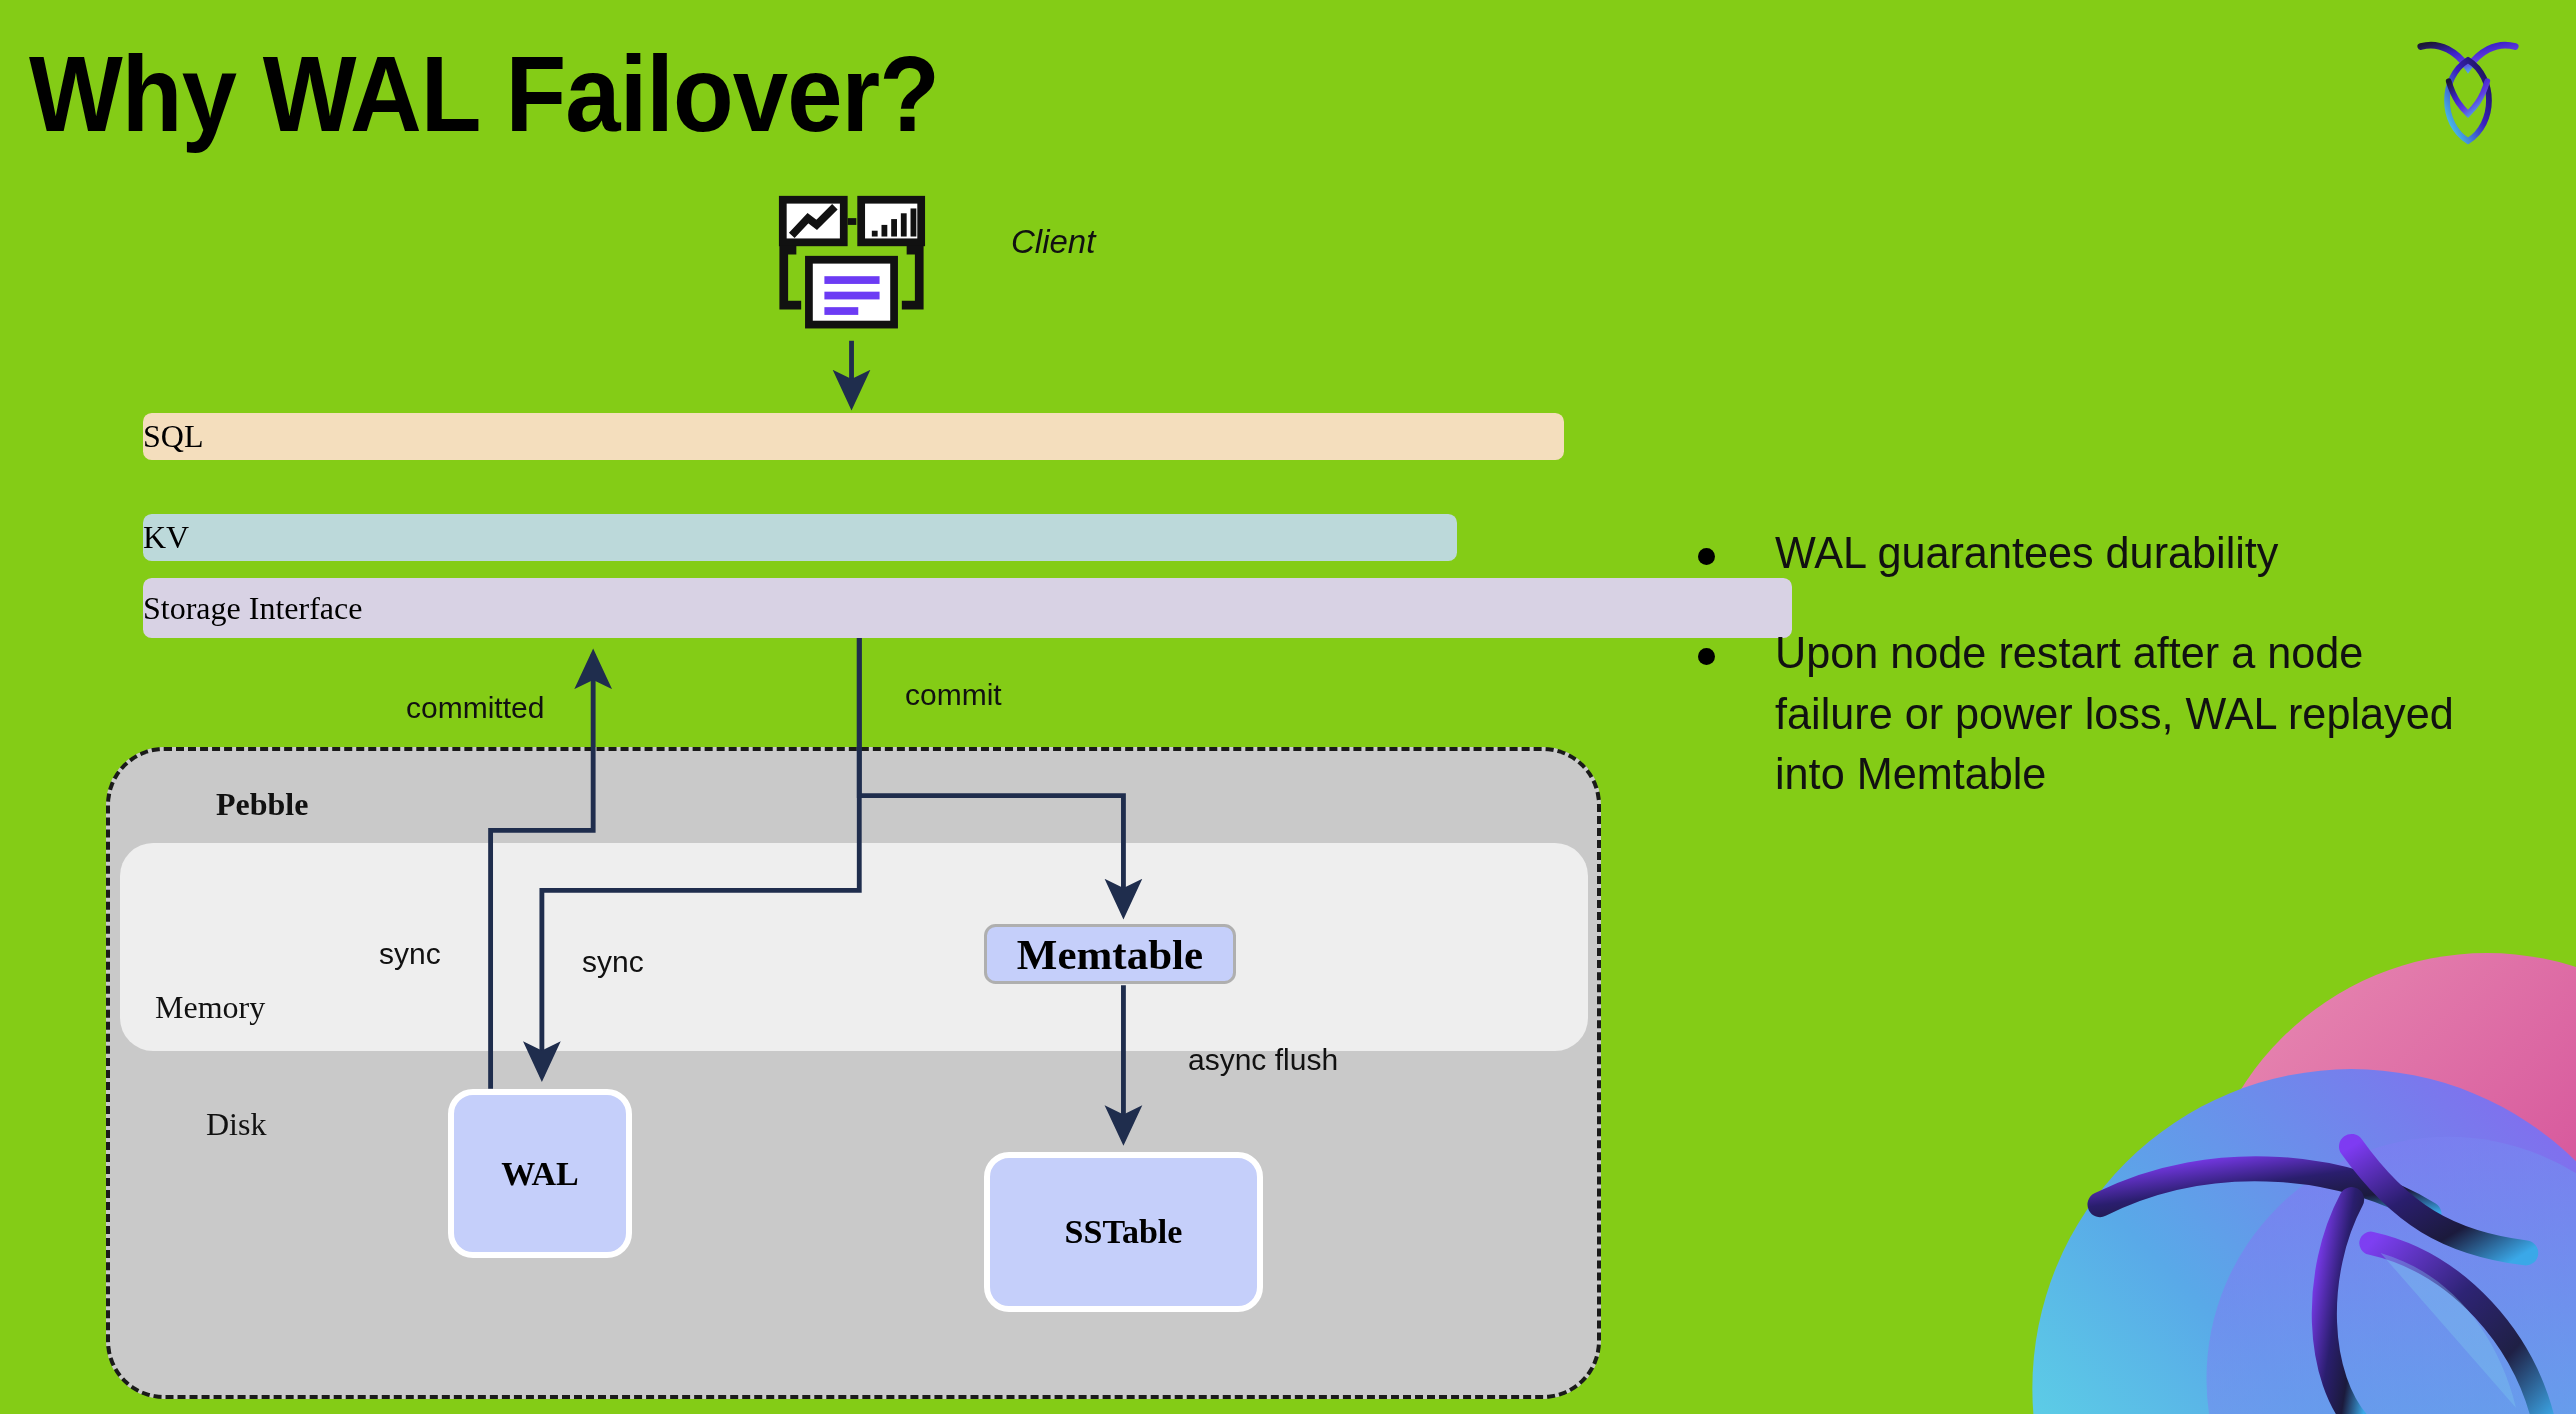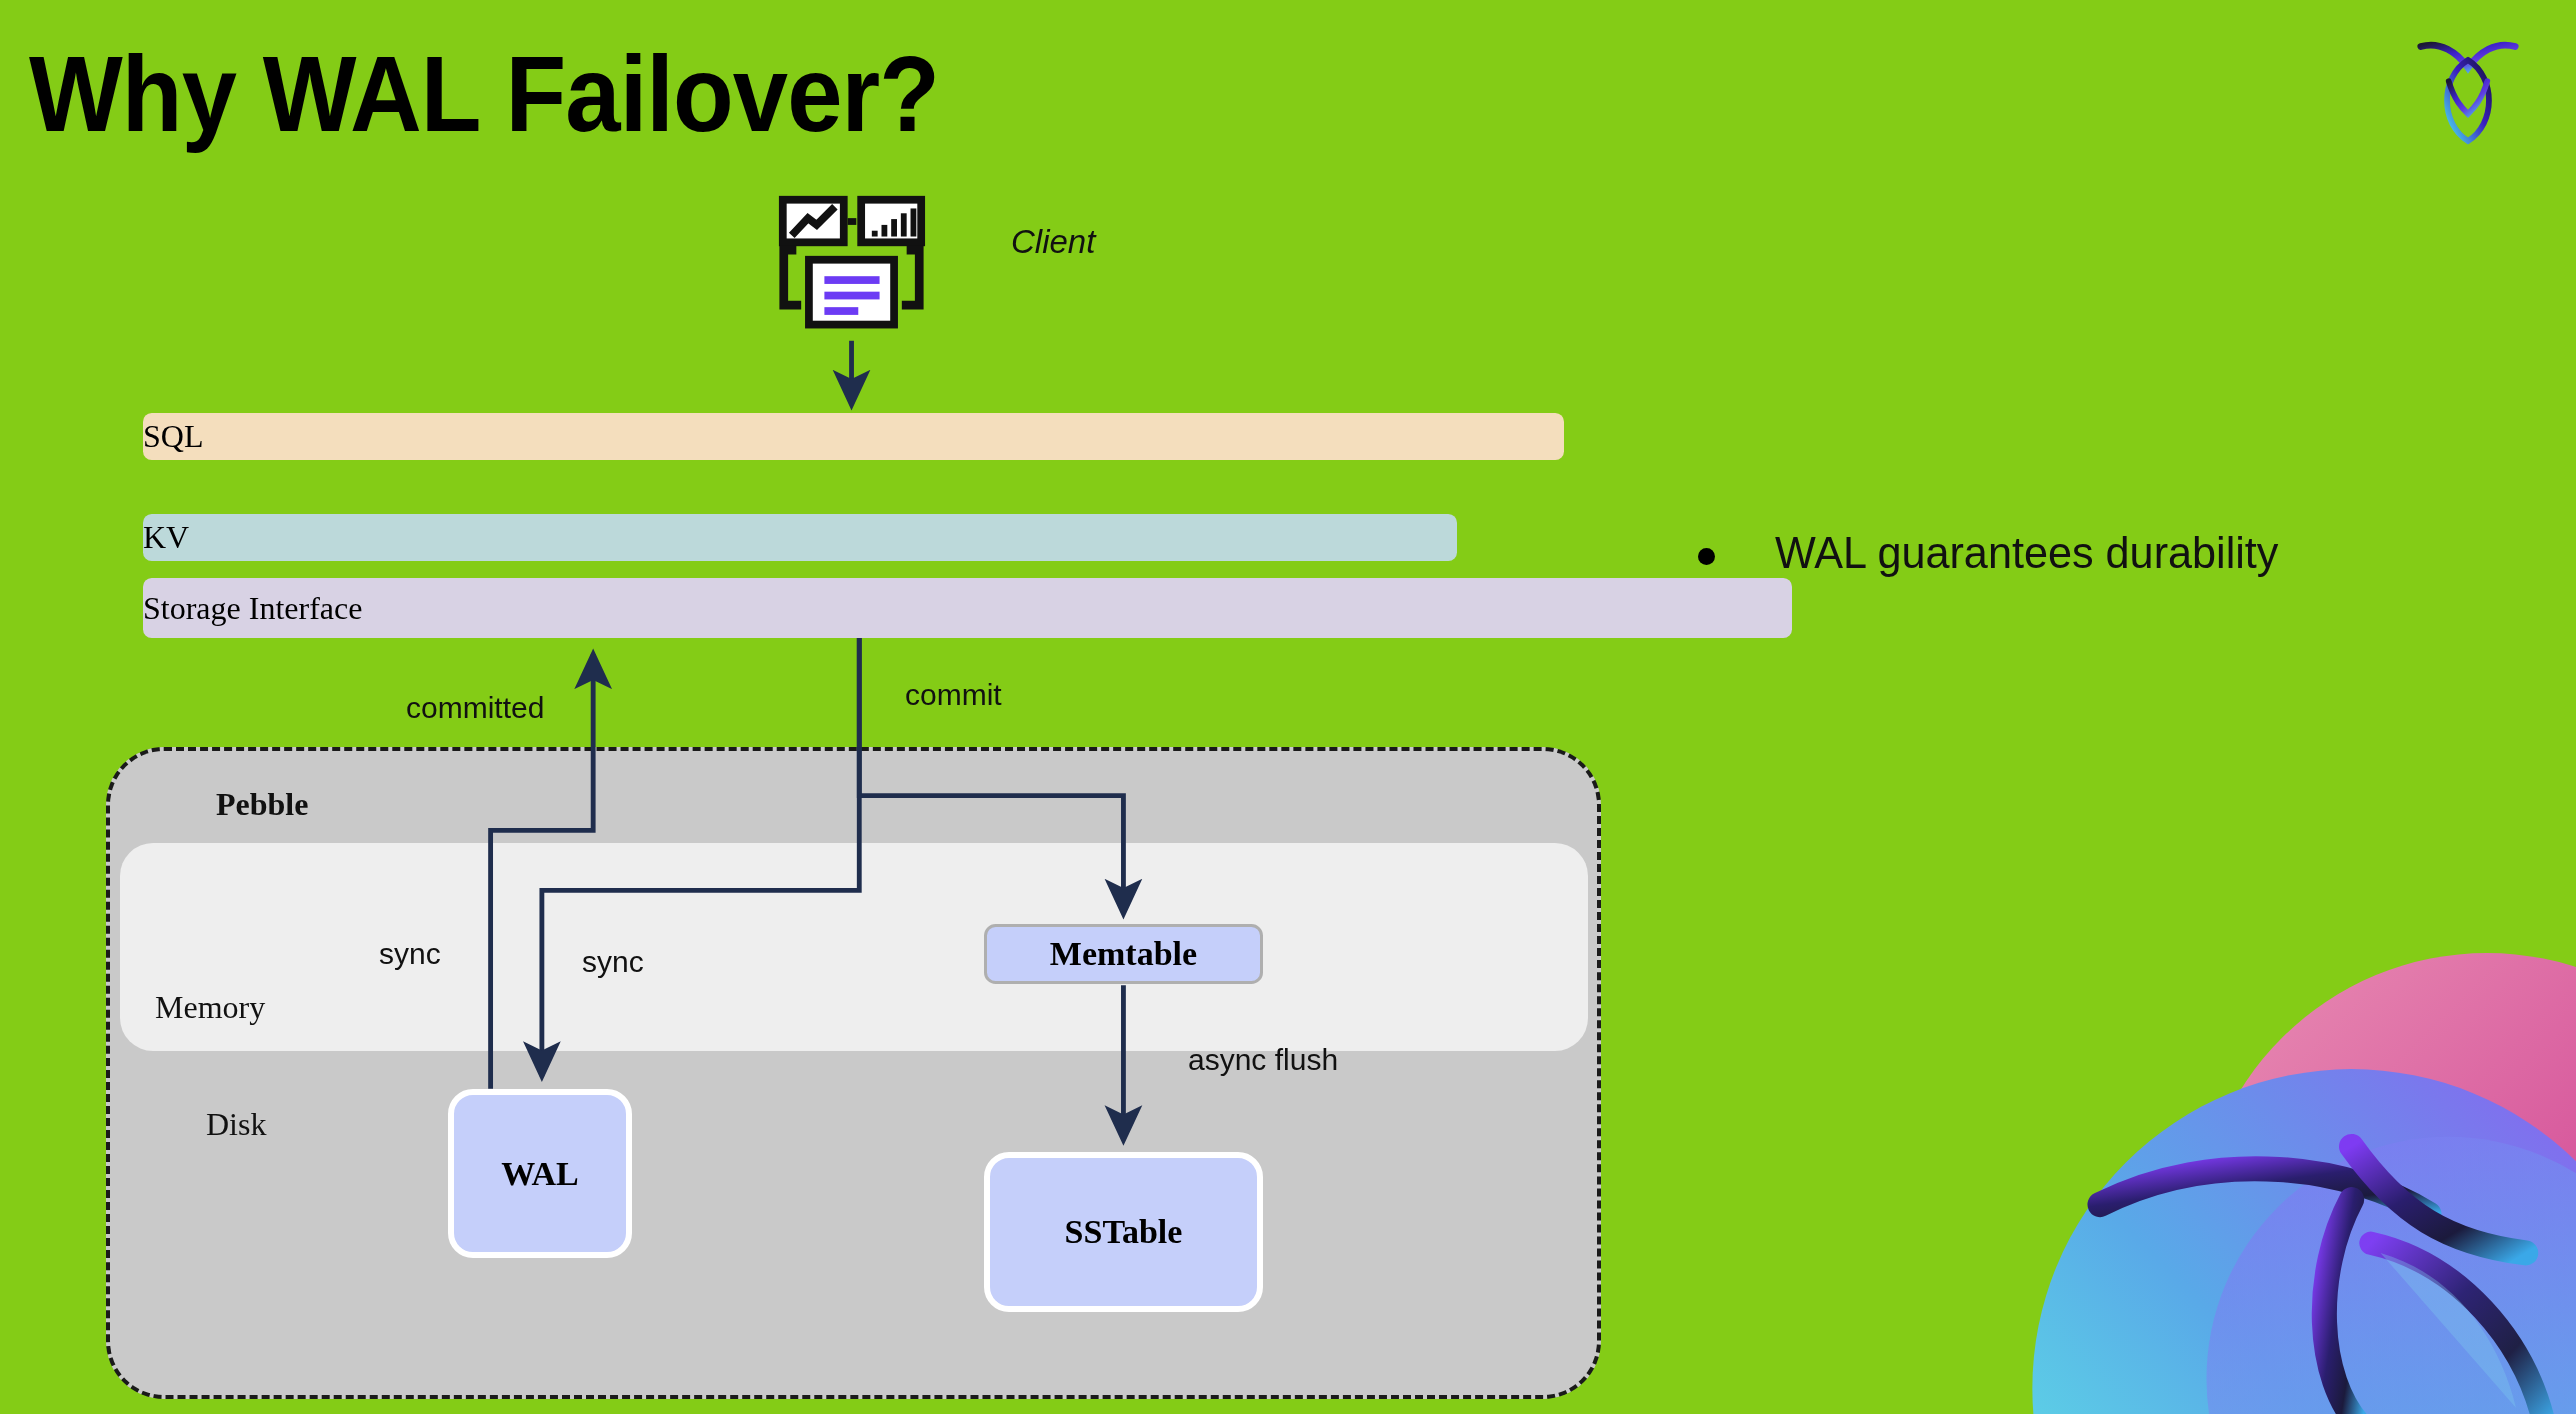--- a/index.html
+++ b/index.html
@@ -65,22 +65,22 @@
   #disk-label{left:206px;top:1106px;}
 
   
   .node-box{
     position:absolute;display:flex;align-items:center;justify-content:center;
     background:#C5CFFA;
     font-family:"Liberation Serif", serif;font-weight:700;color:#000;
     box-sizing:border-box;
   }
   #node-memtable{
-    left:984px;top:924px;width:279px;height:60px;border-radius:11.6px;
-    border:3.9px solid #AFAFAF;font-size:34px;
+    left:984px;top:924px;width:252px;height:60px;border-radius:11.6px;
+    border:3.9px solid #AFAFAF;font-size:43px;
   }
   #node-wal{
     left:448px;top:1089px;width:184px;height:169px;border-radius:25px;
     border:6.8px solid #ffffff;font-size:34px;
   }
   #node-sstable{
     left:984px;top:1152px;width:279px;height:160px;border-radius:25px;
     border:6.8px solid #ffffff;font-size:34px;
   }
 
@@ -266,16 +266,20 @@
       </svg>
     </div>
     <div class="edge-label" id="label-client">Client</div>
   </div>
 
   <div id="bullets">
     <div class="bullet-row">
       <span class="bullet-dot"></span>
       <span class="bullet-text">WAL guarantees durability</span>
     </div>
+    <div class="bullet-row">
+      <span class="bullet-dot"></span>
+      <span class="bullet-text">Upon node restart after a node failure or power loss, WAL replayed into Memtable</span>
+    </div>
   </div>
 
 </div>
 
 
 </body></html>

